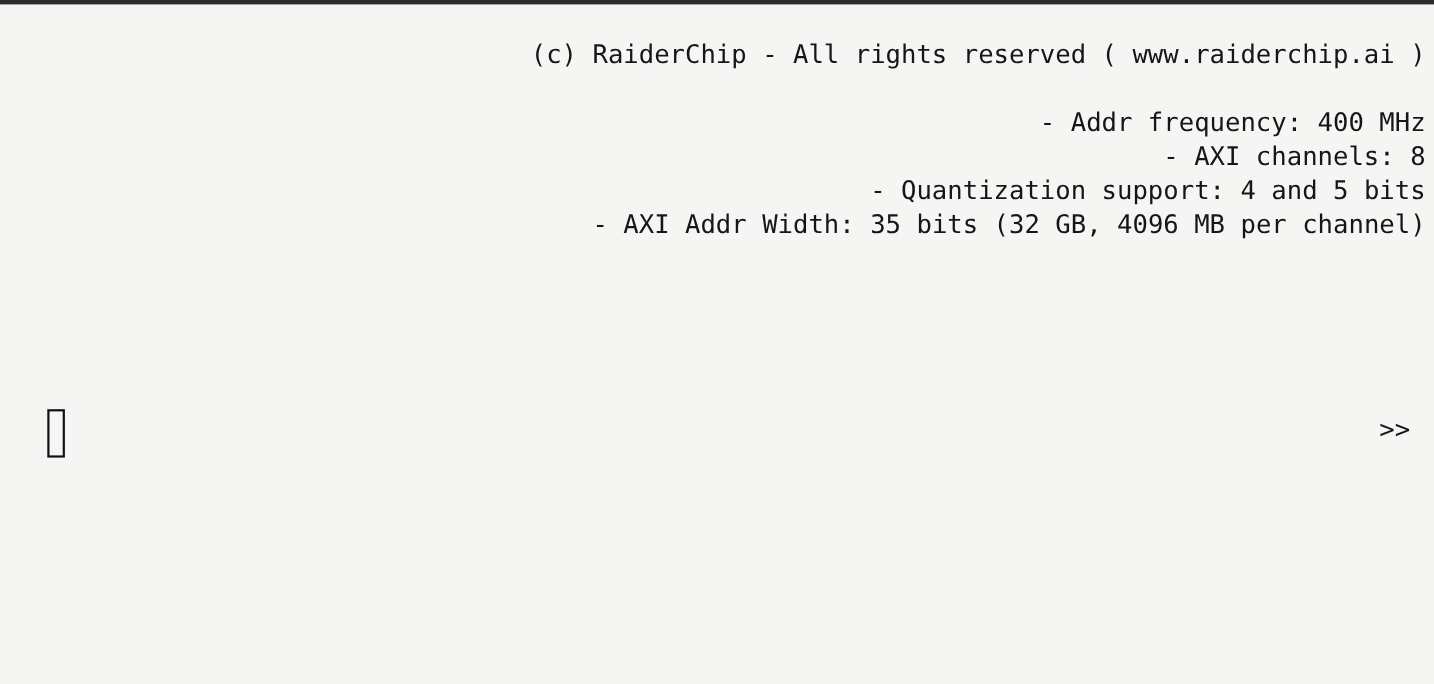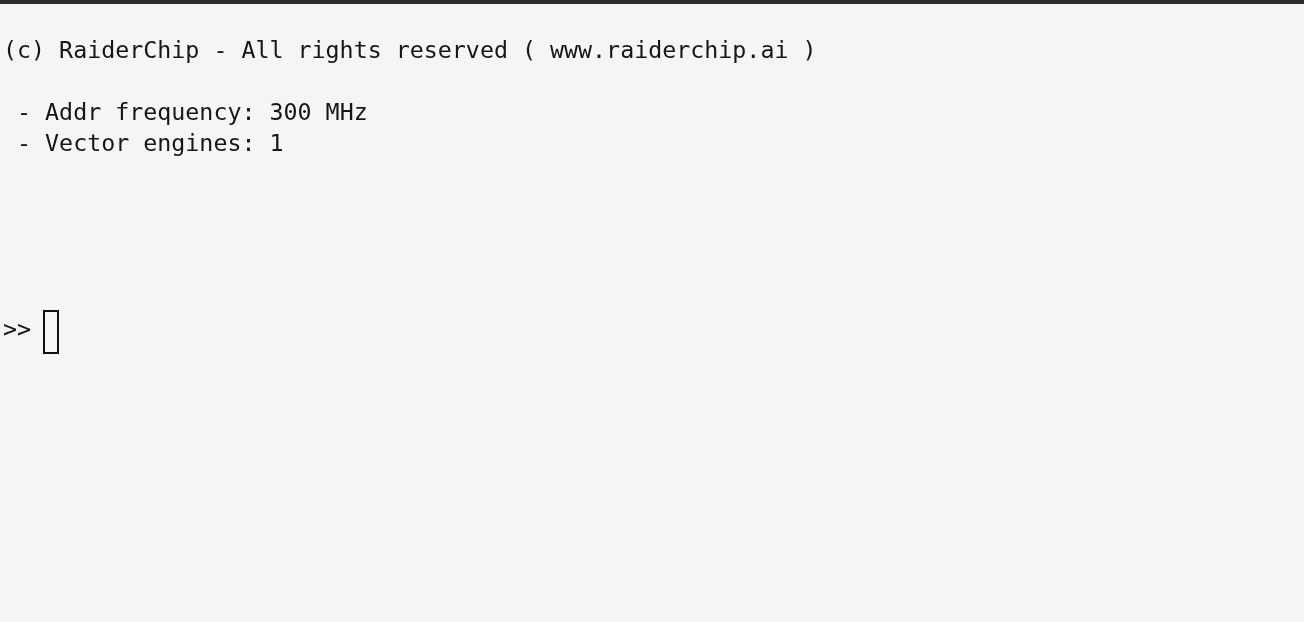--- a/index.html
+++ b/index.html
@@ -16,20 +16,21 @@
     height: 4px;
     width: 100%;
     background: #2b2b2b;
   }
   .screen {
     padding: 30px 8px 0 3px;
     font-family: "DejaVu Sans Mono", "Liberation Mono", monospace;
     font-size: 23.3px;
     line-height: 31px;
     color: #161616;
+    text-align: right;
   }
   .line {
     white-space: pre;
     min-height: 31px;
   }
   .prompt-line {
     position: relative;
   }
   .cursor {
     position: absolute;
@@ -48,26 +49,28 @@
 
 <div class="top-border"></div>
 
 <main class="screen">
 
   <div class="line">(c) RaiderChip - All rights reserved ( www.raiderchip.ai )</div>
 
   <div class="line"></div>
 
 
-  <div class="line"><span> - </span><span>Addr frequency</span><span>: </span><span>300 MHz</span></div>
+  <div class="line"><span> - </span><span>Addr frequency</span><span>: </span><span>400 MHz</span></div>
+
+  <div class="line"><span> - </span><span>AXI channels</span><span>: </span><span>8</span></div>
 
 
-  <div class="line"><span> - </span><span>Vector engines</span><span>: </span><span>1</span></div>
+  <div class="line"><span> - </span><span>Quantization support</span><span>: </span><span>4 and 5 bits</span></div>
 
-
+  <div class="line"><span> - </span><span>AXI Addr Width</span><span>: </span><span>35 bits (32 GB, 4096 MB per channel)</span></div>
 
 
 
 
   <div class="line"></div>
 
 
   <div class="line"></div>
   <div class="line"></div>
 

